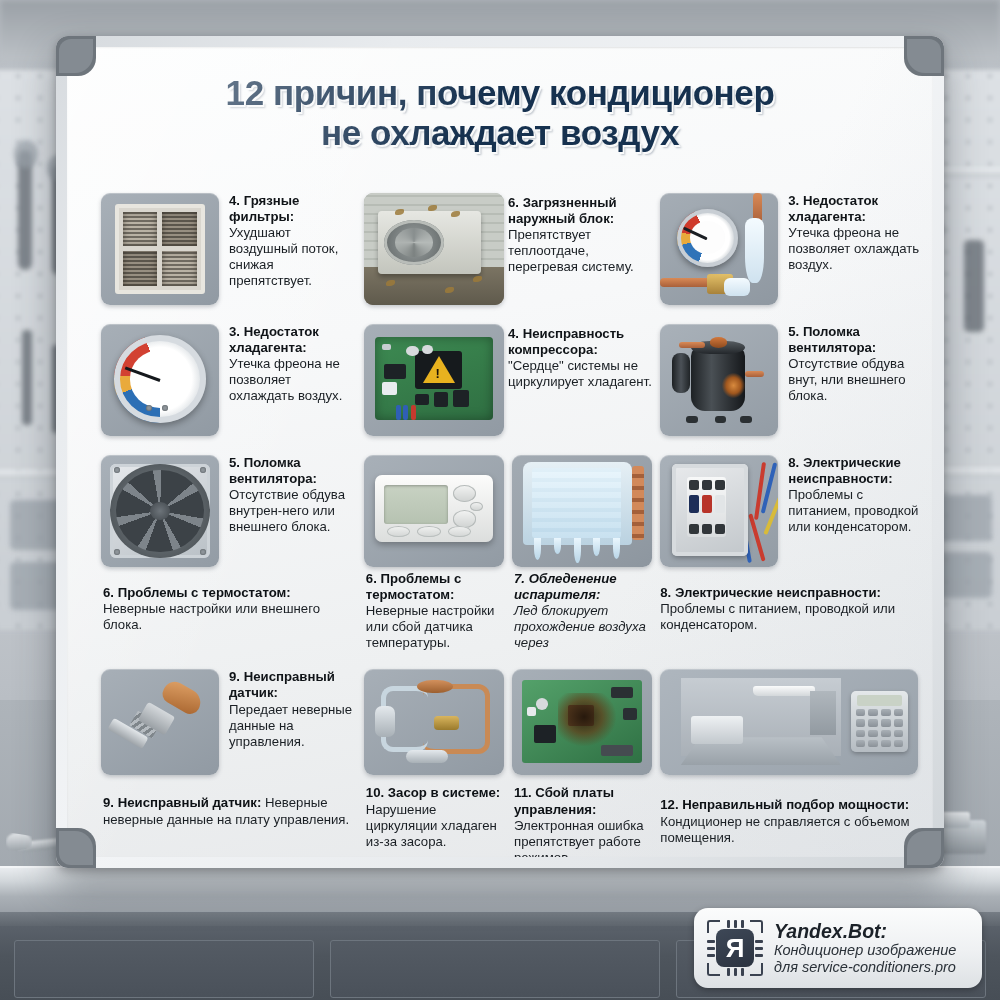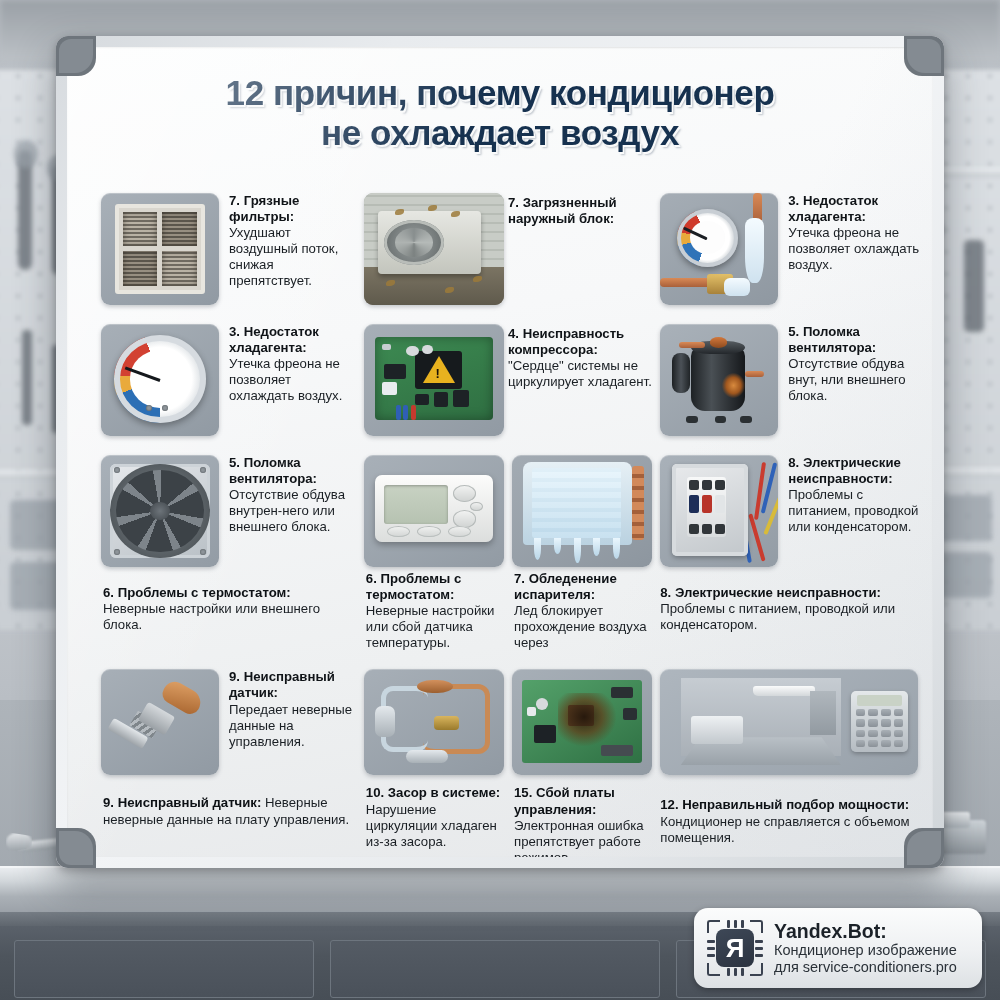--- a/index.html
+++ b/index.html
@@ -433,21 +433,21 @@
   .wm-bracket.b { right:0; top:0; border-left:none; border-bottom:none; border-radius:0 3px 0 0; }
   .wm-bracket.c { left:0; bottom:0; border-right:none; border-top:none; border-radius:0 0 0 3px; }
   .wm-bracket.d { right:0; bottom:0; border-left:none; border-top:none; border-radius:0 0 3px 0; }
   .wm-pin { position:absolute; background:#3a4250; border-radius:1px; }
   .wm-sq {
     position:absolute; left:9px; top:9px; width:38px; height:38px;
     background:linear-gradient(160deg,#3e4857,#2b3340); border-radius:8px;
     display:flex; align-items:center; justify-content:center;
     color:#fff; font-size:26px; font-weight:bold; line-height:1;
   }
-  #wm-text { line-height:1.16; }
+  #wm-text { line-height:1.16;font-style:italic; }
   #wm-title { font-size:19.5px; font-weight:bold; color:#1b2128; }
   #wm-l1 { font-size:14.5px; color:#2a3138; }
   #wm-l2 { font-size:14.5px; color:#2a3138; }
 </style>
 </head>
 <body>
 
 <div id="scene">
 
   <div class="bg-wall"></div>
@@ -514,21 +514,21 @@
             <div class="cell">
               <div class="thumb img-filter" style="width:118px;height:112px;">
                 <div class="frame">
                   <div class="pane"></div>
                   <div class="pane dirty"></div>
                   <div class="pane dirty"></div>
                   <div class="pane"></div>
                 </div>
               </div>
               <div class="txt">
-                <div class="t-head">7. Грязные фильтры:</div>
+                <div class="t-head">4. Грязные фильтры:</div>
                 <div class="t-body">Ухудшают воздушный поток, снижая препятствует.</div>
               </div>
             </div>
           </div>
 
           <div class="col colB" style="width:150px;">
             <div class="thumb img-outdoor" style="width:140px;height:112px;margin:0 4px;">
               <div class="siding"></div>
               <div class="ground"></div>
               <div class="unit">
@@ -538,21 +538,22 @@
               <div class="leaf" style="left:46%;top:11%;"></div>
               <div class="leaf" style="left:62%;top:16%;"></div>
               <div class="leaf" style="left:16%;top:78%;"></div>
               <div class="leaf" style="left:58%;top:84%;"></div>
               <div class="leaf" style="left:78%;top:74%;"></div>
             </div>
           </div>
 
           <div class="col colC" style="width:150px;">
             <div class="txt" style="padding-top:2px;">
-              <div class="t-head">7. Загрязненный наружный блок:</div>
+              <div class="t-head">6. Загрязненный наружный блок:</div>
+              <div class="t-body">Препятствует теплоотдаче, перегревая систему.</div>
             </div>
           </div>
 
           <div class="col colD" style="width:272px;">
             <div class="cell">
               <div class="thumb img-gauge3" style="width:118px;height:112px;">
                 <div class="pipe" style="left:0; bottom:16%; width:56%; height:9px;"></div>
                 <div class="pipe" style="right:14%; top:0; width:9px; height:28%;"></div>
                 <div class="brass" style="left:40%; bottom:10%; width:22%; height:18%;"></div>
                 <div class="frost" style="right:12%; top:22%; width:16%; height:58%; border-radius:8px 8px 40% 40%;"></div>
@@ -674,21 +675,21 @@
                 <div class="therm-oval" style="left:36%; bottom:8%; width:20%; height:16%;"></div>
                 <div class="therm-oval" style="left:62%; bottom:8%; width:20%; height:16%;"></div>
               </div>
             </div>
             <div class="caption">
               <b>6. Проблемы с термостатом:</b><br>
               <span>Неверные настройки или сбой датчика температуры.</span>
             </div>
           </div>
 
-          <div class="col colC" style="width:150px;">
+          <div class="col colC" style="width:150px;font-style:italic;">
             <div class="thumb img-ice" style="width:140px;height:112px;margin:0 4px;">
               <div class="coil-pipe"></div>
               <div class="coil"></div>
               <div class="ice-cover"></div>
               <div class="icicle" style="left:16%; top:74%; height:20%;"></div>
               <div class="icicle" style="left:30%; top:74%; height:14%;"></div>
               <div class="icicle" style="left:44%; top:74%; height:22%;"></div>
               <div class="icicle" style="left:58%; top:74%; height:16%;"></div>
               <div class="icicle" style="left:72%; top:74%; height:19%;"></div>
             </div>
@@ -780,21 +781,21 @@
                 <div class="chip" style="left:10%; top:54%; width:18%; height:22%;"></div>
                 <div class="cap" style="left:12%; top:22%; width:10%; height:14%;"></div>
                 <div class="chip" style="right:8%; top:8%; width:18%; height:14%; background:#2a2f33;"></div>
                 <div class="chip" style="right:4%; top:34%; width:12%; height:14%; background:#2a2f33;"></div>
                 <div class="chip" style="left:4%; top:32%; width:8%; height:12%; background:#e6eaec;"></div>
                 <div class="chip" style="right:8%; bottom:8%; width:26%; height:14%; background:#454b50;"></div>
                 <div class="burn"></div>
               </div>
             </div>
             <div class="caption" style="padding-top:10px;">
-              <b>15. Сбой платы управления:</b><br>
+              <b>11. Сбой платы управления:</b><br>
               <span>Электронная ошибка препятствует работе режимов.</span>
             </div>
           </div>
 
           <div class="col colD" style="width:272px;">
             <div class="thumb img-room" style="width:258px;height:106px;margin:0 4px;">
               <div class="room-back"></div>
               <div class="room-floor"></div>
               <div class="room-ac"></div>
               <div class="room-door"></div>

